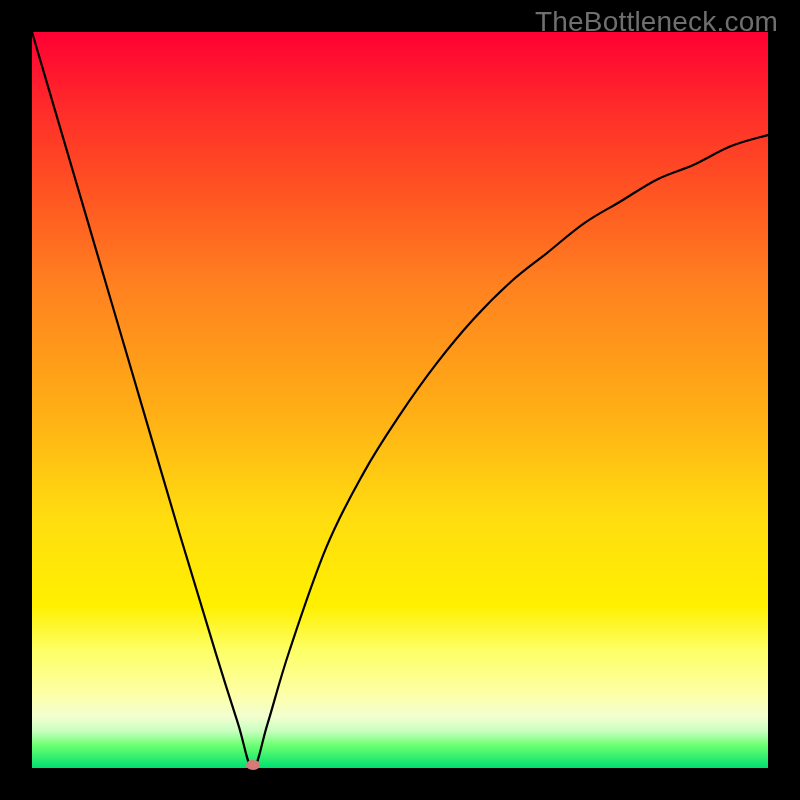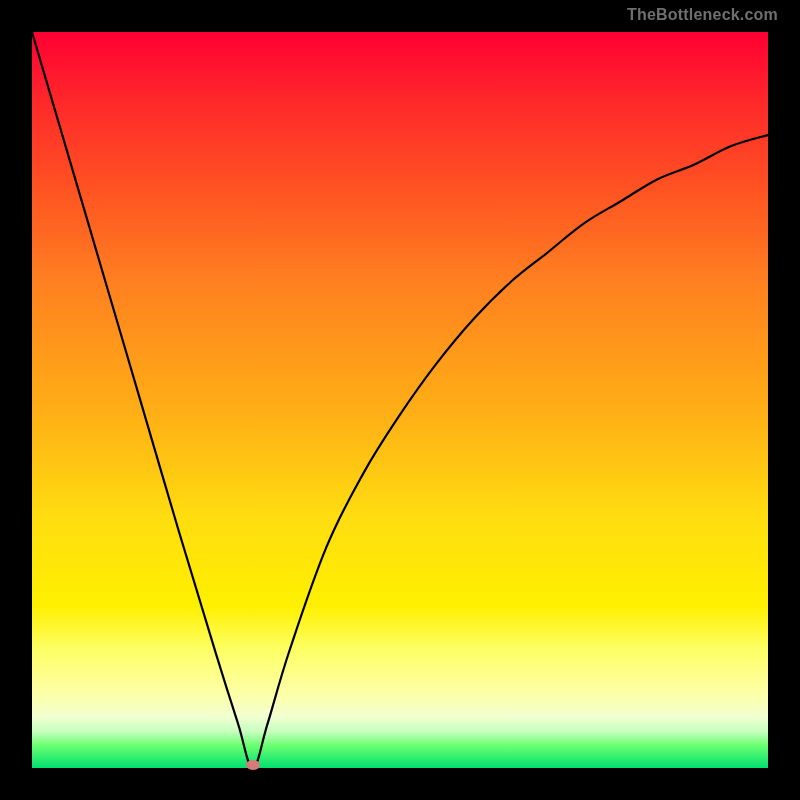--- a/index.html
+++ b/index.html
@@ -36,22 +36,22 @@
       #c8ffc0 95%,
       #68ff70 97%,
       #00e070 100%
     );
   }
   .watermark {
     position: absolute;
     top: 6px;
     right: 22px;
     font-family: Arial, Helvetica, sans-serif;
-    font-size: 16px;
-    font-weight: 700;
+    font-size: 28px;
+    font-weight: 400;
     color: #6f6f6f;
     letter-spacing: 0.2px;
     user-select: none;
   }
   svg.curve {
     position: absolute;
     left: 0;
     top: 0;
     width: 736px;
     height: 736px;

